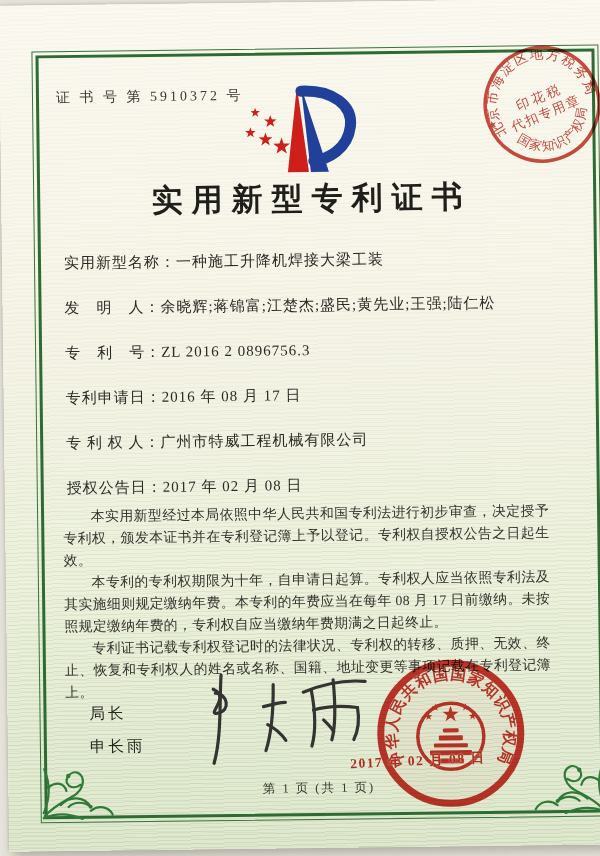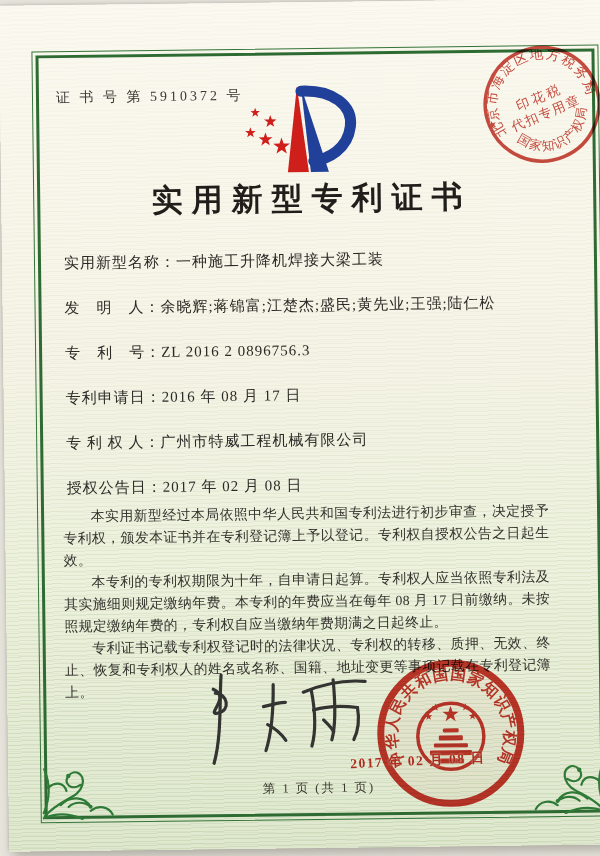--- a/index.html
+++ b/index.html
@@ -146,20 +146,24 @@
         <span class="field-label">授权公告日：</span><span class="field-value">2017 年 02 月 08 日</span>
       </div>
     </div>
 
     <div class="paragraphs">
       <p>本实用新型经过本局依照中华人民共和国专利法进行初步审查，决定授予专利权，颁发本证书并在专利登记簿上予以登记。专利权自授权公告之日起生效。</p>
       <p>本专利的专利权期限为十年，自申请日起算。专利权人应当依照专利法及其实施细则规定缴纳年费。本专利的年费应当在每年 08 月 17 日前缴纳。未按照规定缴纳年费的，专利权自应当缴纳年费期满之日起终止。</p>
       <p>专利证书记载专利权登记时的法律状况、专利权的转移、质押、无效、终止、恢复和专利权人的姓名或名称、国籍、地址变更等事项记载在专利登记簿上。</p>
     </div>
 
+    <div class="sig-block">
+      <div>局长</div>
+      <div>申长雨</div>
+    </div>
 
     <svg class="sig-svg" viewBox="0 0 200 105">
       <g fill="none" stroke="#1c1c1c" stroke-width="3.2" stroke-linecap="round">
         <path d="M38,22 C56,30 30,48 42,46 C56,44 52,26 40,26"></path>
         <path d="M46,8 C44,34 46,68 38,96"></path>
         <path d="M88,40 C96,38 104,36 110,36"></path>
         <path d="M98,18 C98,42 96,66 90,84"></path>
         <path d="M92,58 C100,62 106,68 110,74"></path>
         <path d="M128,26 C148,18 170,14 190,16"></path>
         <path d="M136,24 C140,46 140,66 136,80"></path>

